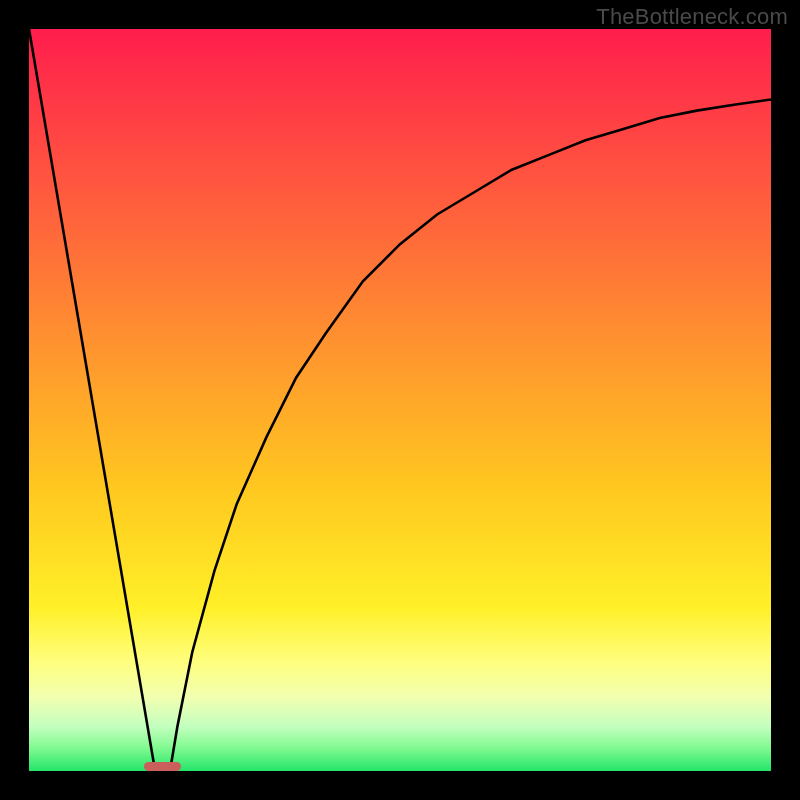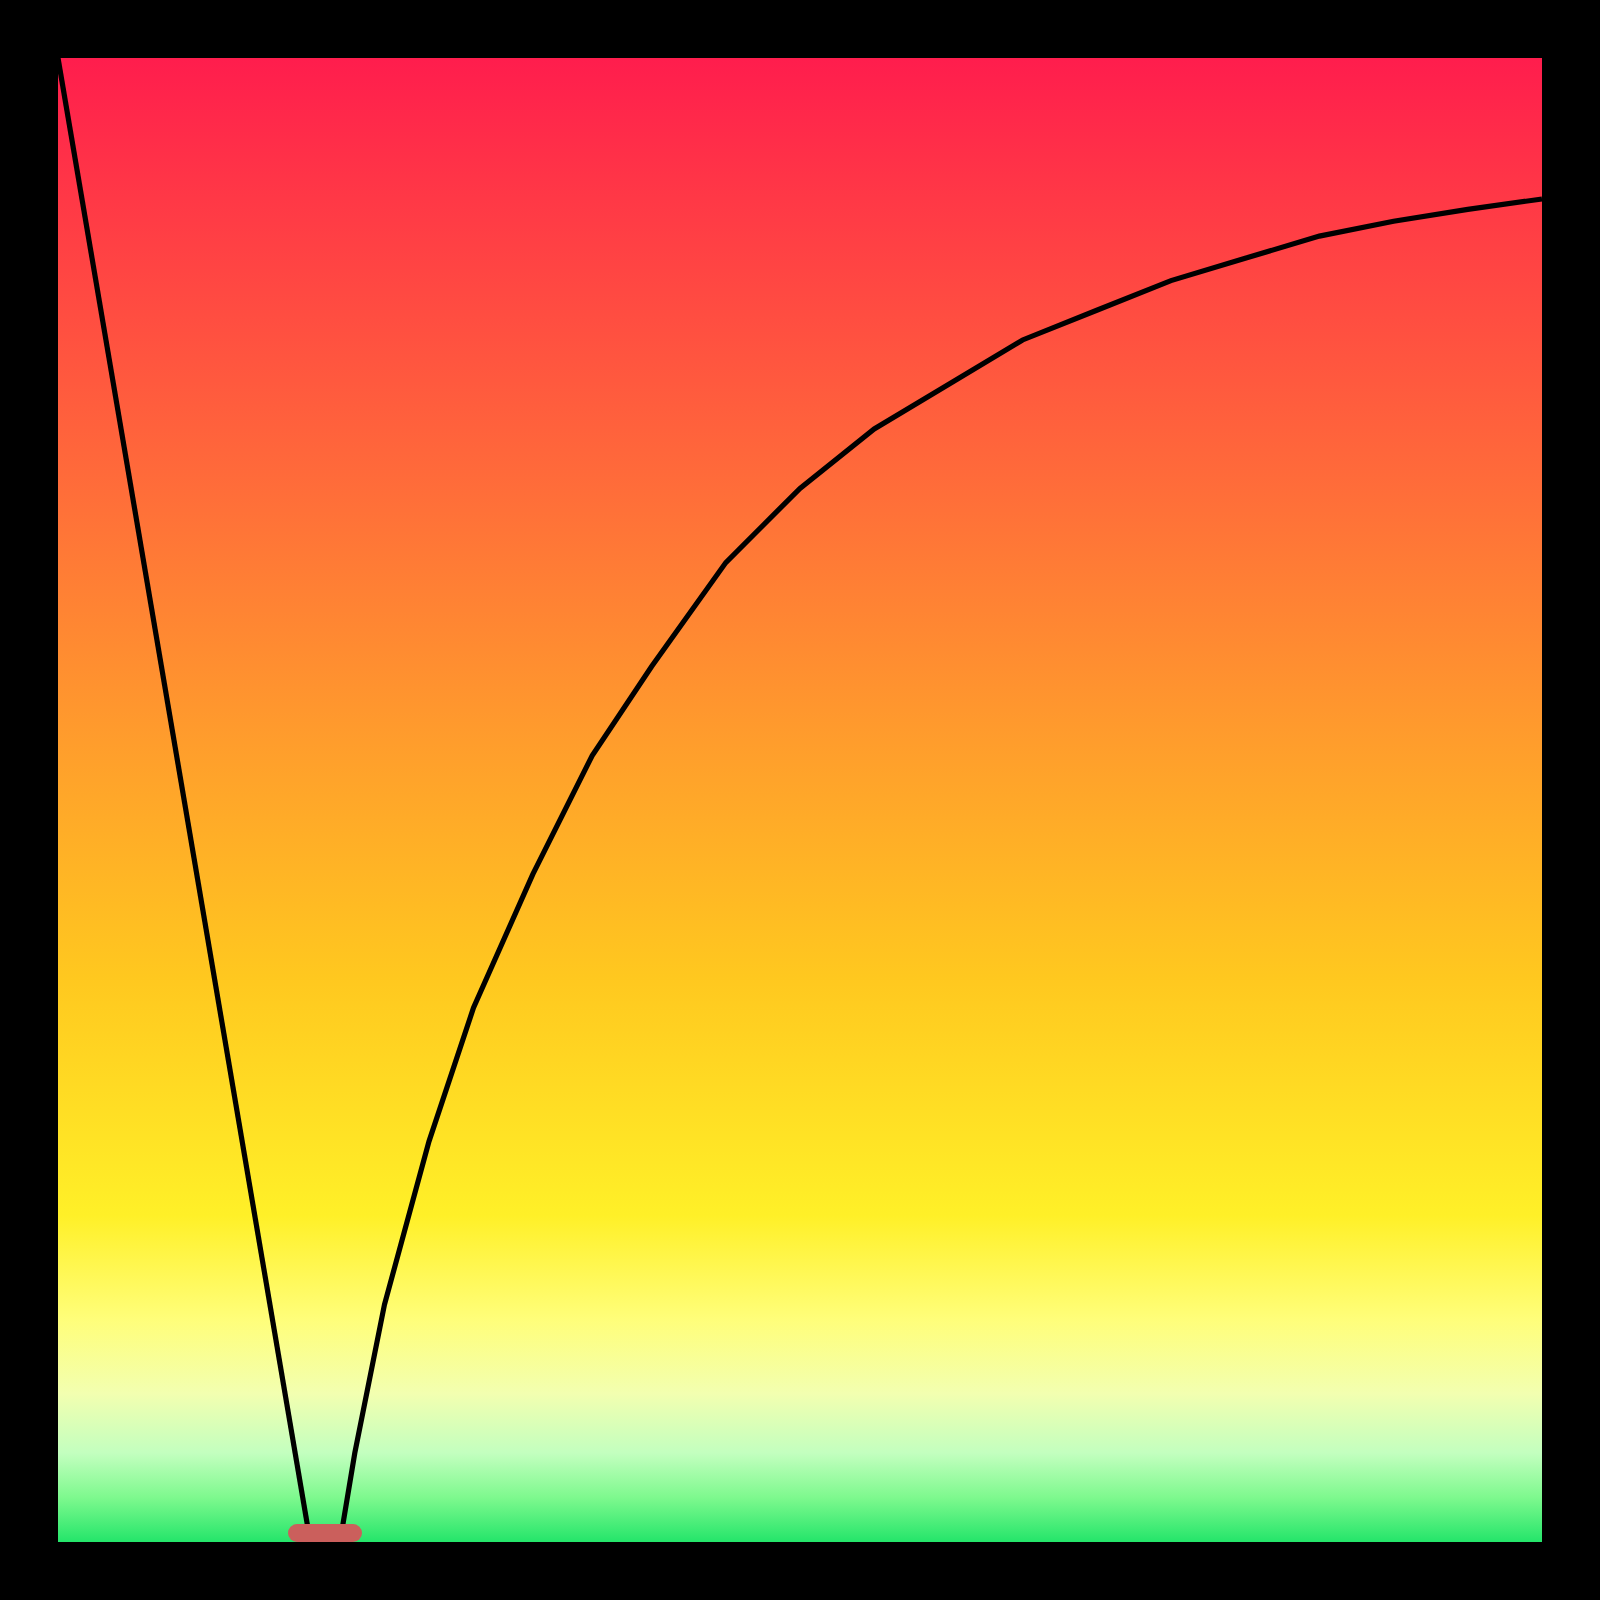--- a/index.html
+++ b/index.html
@@ -60,20 +60,21 @@
   .marker {
     position: absolute;
     background: #cb5f5c;
     border-radius: 999px;
   }
 </style>
 </head>
 <body>
 
 <div class="frame">
+  <div class="watermark">TheBottleneck.com</div>
   <div class="plot-area">
     <svg class="curves" viewBox="0 0 100 100" preserveAspectRatio="none">
       <path d="M0.000 0.000 L17.000 100.000" fill="none" stroke="#000" stroke-width="0.35" id="path-left"></path>
       <path d="M19.000 100.000 L20.000 94.000 L22.000 84.000 L25.000 73.000 L28.000 64.000 L32.000 55.000 L36.000 47.000 L40.000 41.000 L45.000 34.000 L50.000 29.000 L55.000 25.000 L60.000 22.000 L65.000 19.000 L70.000 17.000 L75.000 15.000 L80.000 13.500 L85.000 12.000 L90.000 11.000 L95.000 10.200 L100.000 9.500" fill="none" stroke="#000" stroke-width="0.35" id="path-right"></path>
     </svg>
     <div class="marker" id="marker" style="left: 15.5%; width: 5%; height: 1.2%; bottom: 0%; background: rgb(203, 95, 92);"></div>
   </div>
 </div>
 
 </body></html>

